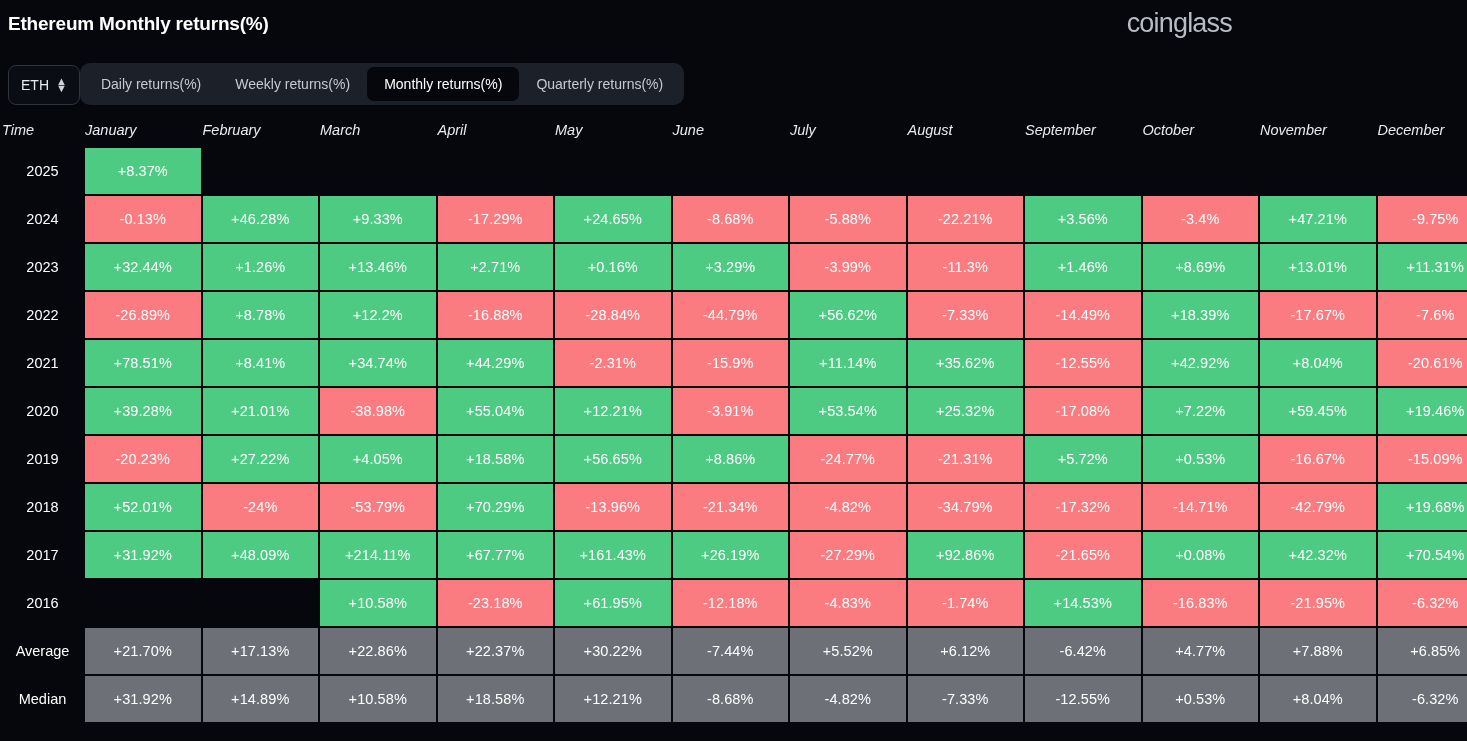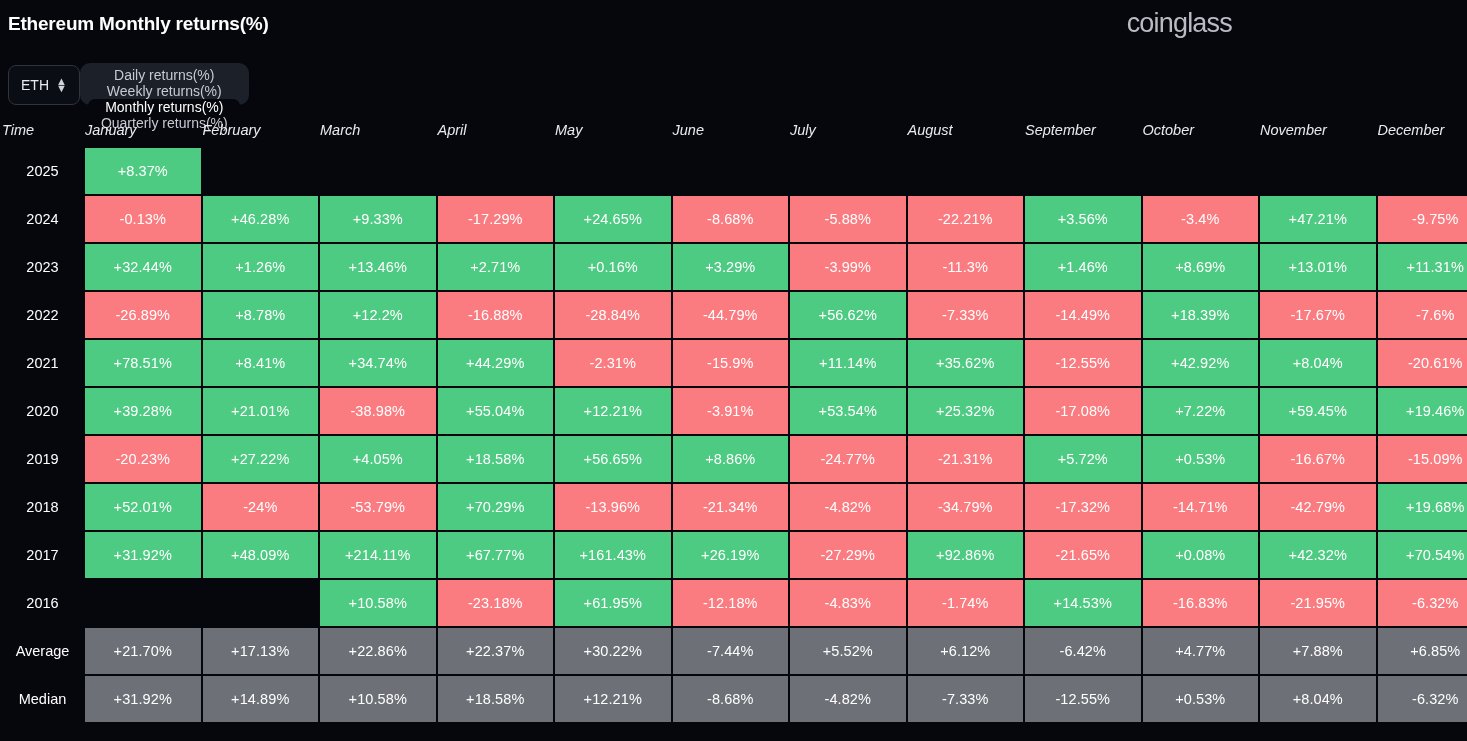--- a/index.html
+++ b/index.html
@@ -79,21 +79,20 @@
     color: #cfd3da;
   }
 
   .tabs {
     display: flex;
     align-items: center;
     height: 42px;
     padding: 4px;
     background: #1c2029;
     border-radius: 10px;
-    flex-direction: column;
   }
 
   .tab {
     height: 34px;
     padding: 0 17px;
     display: flex;
     align-items: center;
     justify-content: center;
     border-radius: 7px;
     font-size: 14px;

